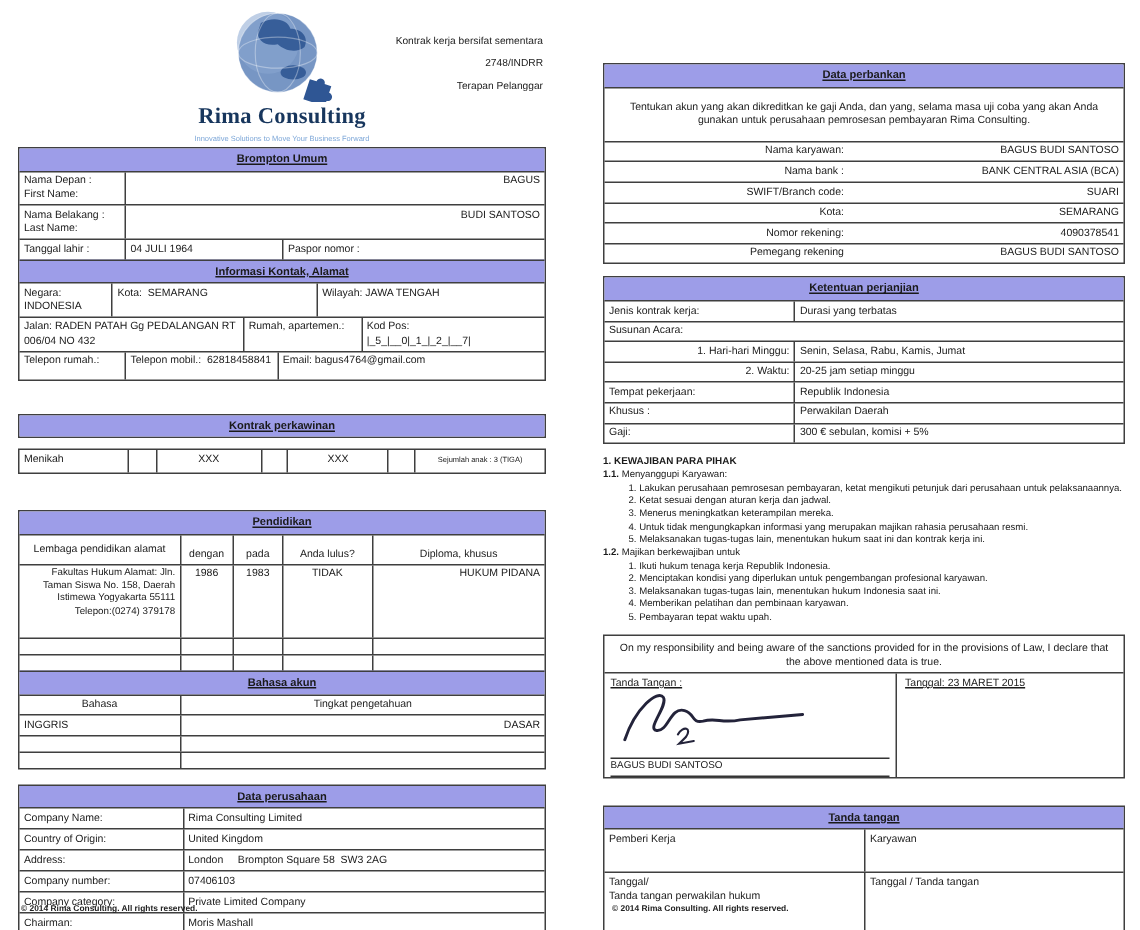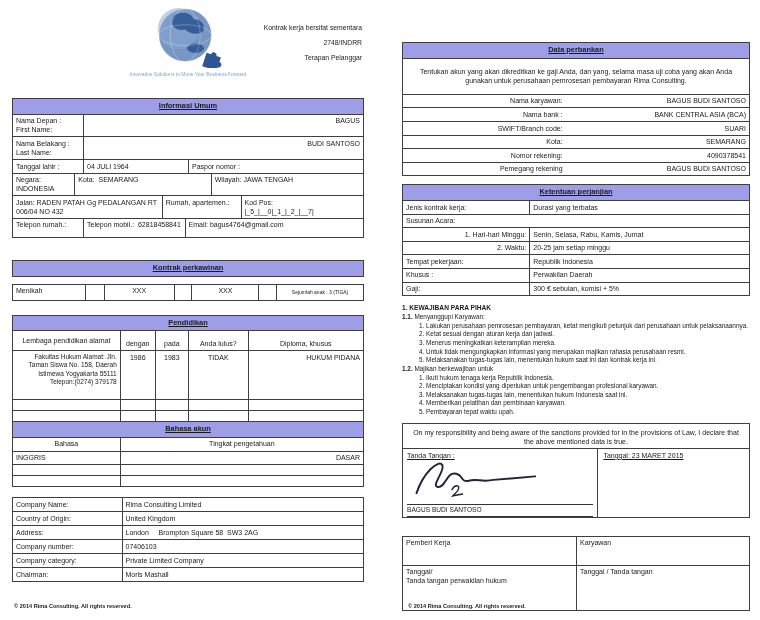--- a/index.html
+++ b/index.html
@@ -67,50 +67,52 @@
           <circle cx="45" cy="24" r="22" fill="#8ba8d2" opacity="0.55"></circle>
           <path d="M40 10 c8 -5 19 -3 21 4 c9 0 13 7 10 13 c-6 5 -15 2 -19 -2 c-9 2 -15 -3 -14 -9 z" fill="#2f5694" opacity="0.9"></path>
           <ellipse cx="63" cy="45" rx="9" ry="5" fill="#2f5694" opacity="0.9"></ellipse>
           <ellipse cx="52" cy="31" rx="28" ry="28" fill="none" stroke="#ffffff" stroke-width="0.8" opacity="0.35"></ellipse>
           <ellipse cx="52" cy="31" rx="16" ry="28" fill="none" stroke="#ffffff" stroke-width="0.8" opacity="0.35"></ellipse>
           <ellipse cx="52" cy="31" rx="28" ry="11" fill="none" stroke="#ffffff" stroke-width="0.8" opacity="0.35"></ellipse>
           <g transform="translate(76,46) rotate(18)">
             <path d="M0 4 h5 a3 3 0 1 1 6 0 h5 v5 a3 3 0 1 1 0 6 v4 h-16 z" fill="#2f5694"></path>
           </g>
         </svg>
+        <div class="brand">Rima Consulting</div>
         <div class="tagline">Innovative Solutions to Move Your Business Forward</div>
       </div>
       <div class="doc-lines">
         <div>Kontrak kerja bersifat sementara</div>
         <div>2748/INDRR</div>
         <div>Terapan Pelanggar</div>
       </div>
     </div>
 
     <div class="tbl" style="margin-top:2px;">
-      <div class="band">Informasi Umum</div>
+      <div class="band">Brompton Umum</div>
       <div class="tr">
         <div class="td" style="width:20%;">
           <div>Nama Depan :</div>
           <div>First Name:</div>
         </div>
         <div class="td ra" style="width:80%;">BAGUS</div>
       </div>
       <div class="tr">
         <div class="td" style="width:20%;">
           <div>Nama Belakang :</div>
           <div>Last Name:</div>
         </div>
         <div class="td ra" style="width:80%;">BUDI SANTOSO</div>
       </div>
       <div class="tr">
         <div class="td" style="width:20%;">Tanggal lahir :</div>
         <div class="td" style="width:30%;">04 JULI 1964</div>
         <div class="td" style="width:50%;">Paspor nomor :</div>
       </div>
+      <div class="band" style="border-top:1px solid #3f3f3f;">Informasi Kontak, Alamat</div>
       <div class="tr">
         <div class="td" style="width:17.5%;">
           <div>Negara:</div>
           <div>INDONESIA</div>
         </div>
         <div class="td pre" style="width:39%;">Kota:  SEMARANG</div>
         <div class="td" style="width:43.5%;">Wilayah: JAWA TENGAH</div>
       </div>
       <div class="tr">
         <div class="td" style="width:42.5%;">Jalan: RADEN PATAH Gg PEDALANGAN RT 006/04 NO 432</div>
@@ -135,21 +137,21 @@
         <div class="td" style="width:20.5%;">Menikah</div>
         <div class="td" style="width:5.4%;"></div>
         <div class="td ca" style="width:20%;">XXX</div>
         <div class="td" style="width:5.1%;"></div>
         <div class="td ca" style="width:19.1%;">XXX</div>
         <div class="td" style="width:5.1%;"></div>
         <div class="td ca" style="width:24.8%; font-size:5px; padding-top:4px;">Sejumlah anak : 3 (TIGA)</div>
       </div>
     </div>
 
-    <div class="tbl" style="margin-top:14px;">
+    <div class="tbl" style="margin-top:24px;">
       <div class="band">Pendidikan</div>
       <div class="tr">
         <div class="td ca" style="width:30.5%; padding-top:5px;">Lembaga pendidikan alamat</div>
         <div class="td ca" style="width:10%; padding-top:8px;">dengan</div>
         <div class="td ca" style="width:9.5%; padding-top:8px;">pada</div>
         <div class="td ca" style="width:17%; padding-top:8px;">Anda lulus?</div>
         <div class="td ca" style="width:33%; padding-top:8px;">Diploma, khusus</div>
       </div>
       <div class="tr" style="min-height:48px;">
         <div class="td ra" style="width:30.5%; font-size:6.5px;">Fakultas Hukum Alamat: Jln. Taman Siswa No. 158, Daerah Istimewa Yogyakarta 55111 Telepon:(0274) 379178</div>
@@ -185,20 +187,21 @@
         <div class="td" style="width:30.5%;"></div>
         <div class="td" style="width:69.5%;"></div>
       </div>
       <div class="tr h0">
         <div class="td" style="width:30.5%;"></div>
         <div class="td" style="width:69.5%;"></div>
       </div>
     </div>
 
     <div class="tbl" style="margin-top:10px;">
+      <div class="band">Data perusahaan</div>
       <div class="tr" style="min-height:13px;">
         <div class="td" style="width:31%;">Company Name:</div>
         <div class="td" style="width:69%;">Rima Consulting Limited</div>
       </div>
       <div class="tr" style="min-height:13px;">
         <div class="td" style="width:31%;">Country of Origin:</div>
         <div class="td" style="width:69%;">United Kingdom</div>
       </div>
       <div class="tr" style="min-height:13px;">
         <div class="td" style="width:31%;">Address:</div>
@@ -318,20 +321,21 @@
           </div>
           <span class="sig-name">BAGUS BUDI SANTOSO</span>
         </div>
         <div class="decl-right">
           <span class="u">Tanggal: 23 MARET 2015</span>
         </div>
       </div>
     </div>
 
     <div class="tbl" style="margin-top:18px;">
+      <div class="band">Tanda tangan</div>
       <div class="tr" style="min-height:28px;">
         <div class="td" style="width:50%;">Pemberi Kerja</div>
         <div class="td" style="width:50%;">Karyawan</div>
       </div>
       <div class="tr" style="min-height:44px;">
         <div class="td" style="width:50%;">
           <div>Tanggal/</div>
           <div>Tanda tangan perwakilan hukum</div>
         </div>
         <div class="td" style="width:50%;">Tanggal / Tanda tangan</div>

